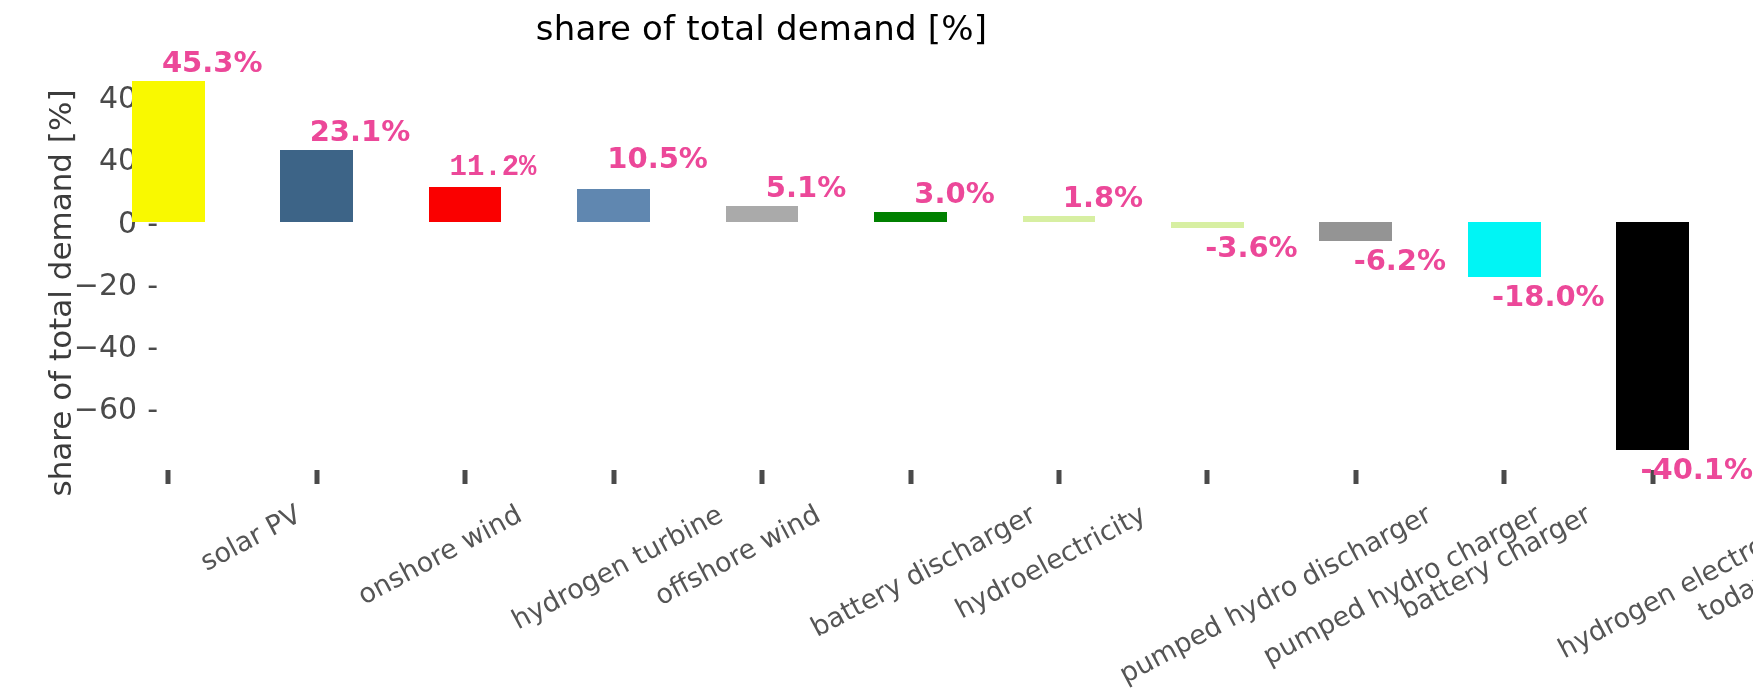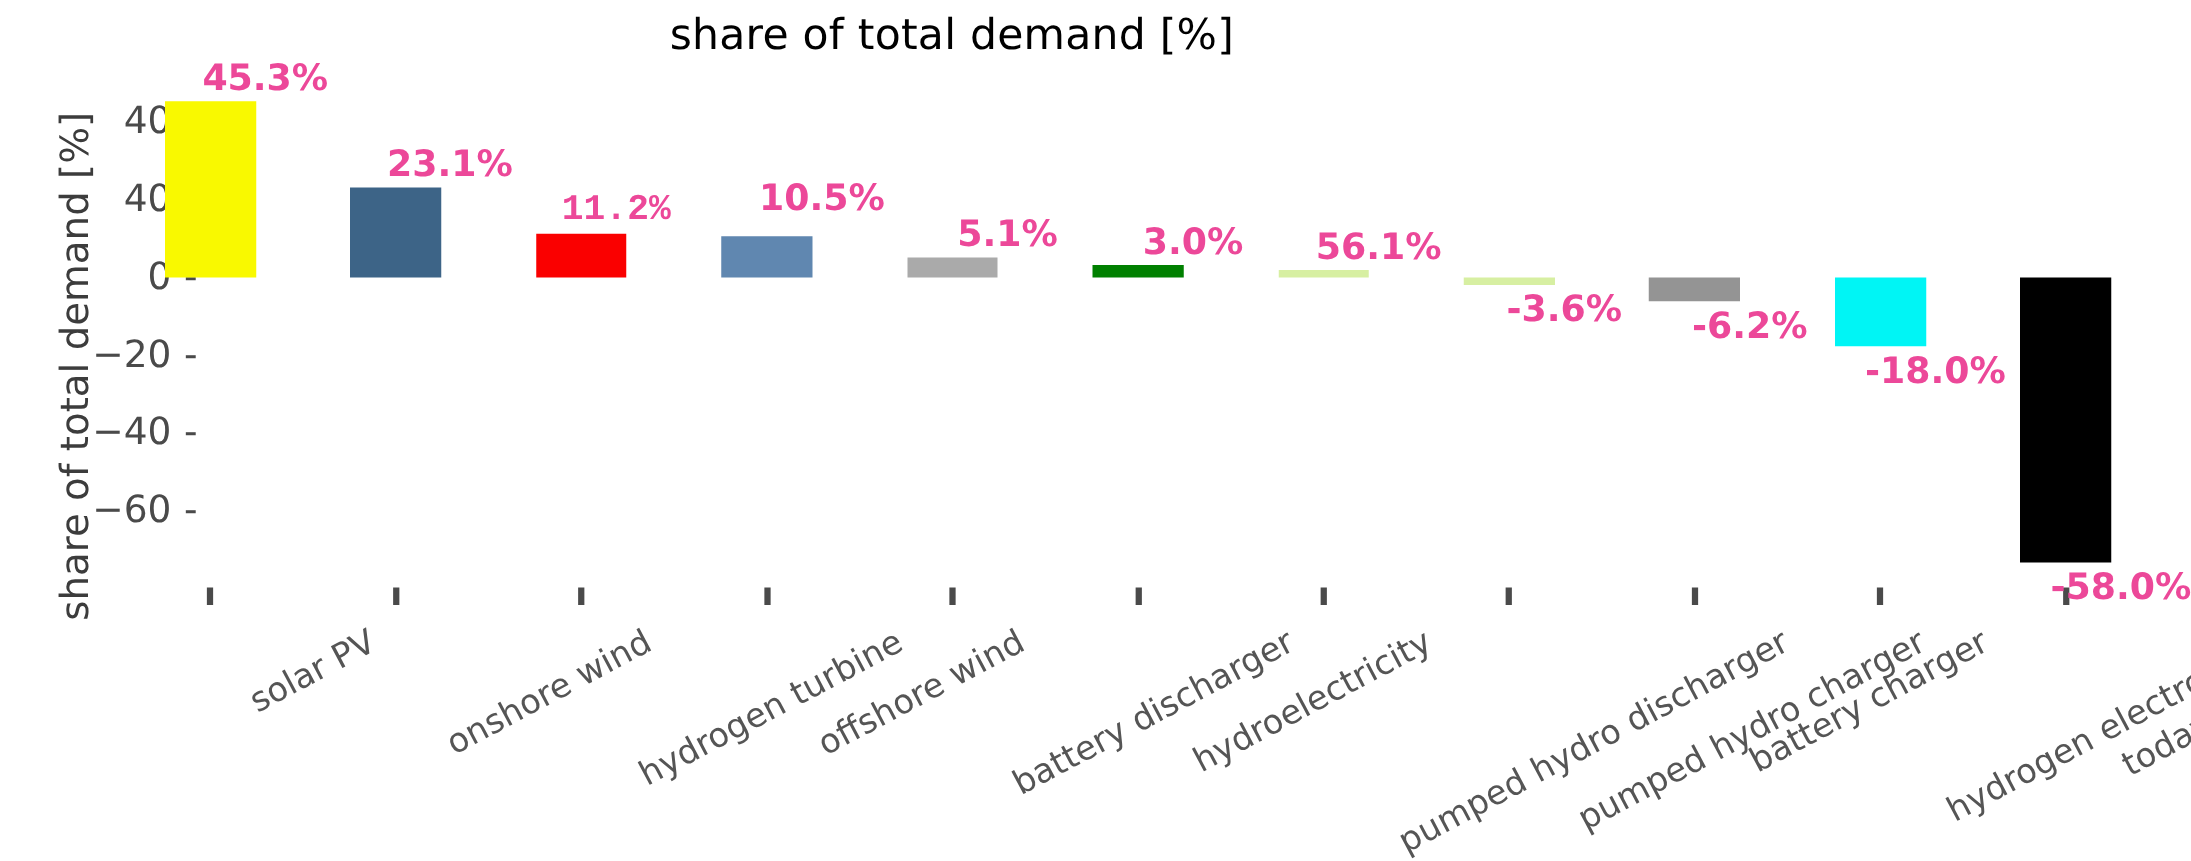--- a/index.html
+++ b/index.html
@@ -123,25 +123,25 @@
         <div class="bar" title="hydrogen electrolyser: -18.0%" style="left: 1347.95px; top: 161.515px; width: 72.7427px; height: 55.9091px; background: rgb(0, 245, 245);"></div>
         <div class="bar" title="today's demand: -73.6%" style="left: 1496.4px; top: 161.515px; width: 72.7427px; height: 228.606px; background: rgb(0, 0, 0);"></div>
       </div>
     <div id="barlabels">
         <div class="barlabel" style="left: 48.2273px; top: -15.1894px;">45.3%</div>
         <div class="barlabel" style="left: 196px; top: 53.7652px;">23.1%</div>
         <div class="barlabel" style="left: 329px; top: 90.7273px; font-family: Liberation Mono, monospace;">11.2%</div>
         <div class="barlabel" style="left: 493.591px; top: 81px;">10.5%</div>
         <div class="barlabel" style="left: 642.045px; top: 109.674px;">5.1%</div>
         <div class="barlabel" style="left: 790.5px; top: 116.197px;">3.0%</div>
-        <div class="barlabel" style="left: 938.955px; top: 119.924px;">56.1%</div>
+        <div class="barlabel" style="left: 938.955px; top: 119.924px;">1.8%</div>
         <div class="barlabel" style="left: 1087.41px; top: 170.348px;">-3.6%</div>
         <div class="barlabel" style="left: 1235.86px; top: 182.773px;">-6.2%</div>
         <div class="barlabel" style="left: 1384.32px; top: 219.424px;">-18.0%</div>
-        <div class="barlabel" style="left: 1532.77px; top: 392.121px;">-58.0%</div>
+        <div class="barlabel" style="left: 1532.77px; top: 392.121px;">-40.1%</div>
       </div>
     <div id="xlabels">
         <div class="xlabel" style="left: 62.2273px;">solar PV</div>
         <div class="xlabel" style="left: 210.682px;">onshore wind</div>
         <div class="xlabel" style="left: 359.136px;">hydrogen turbine</div>
         <div class="xlabel" style="left: 507.591px;">offshore wind</div>
         <div class="xlabel" style="left: 656.045px;">battery discharger</div>
         <div class="xlabel" style="left: 804.5px;">hydroelectricity</div>
         <div class="xlabel" style="left: 952.955px;">pumped hydro discharger</div>
         <div class="xlabel" style="left: 1101.41px;">pumped hydro charger</div>

